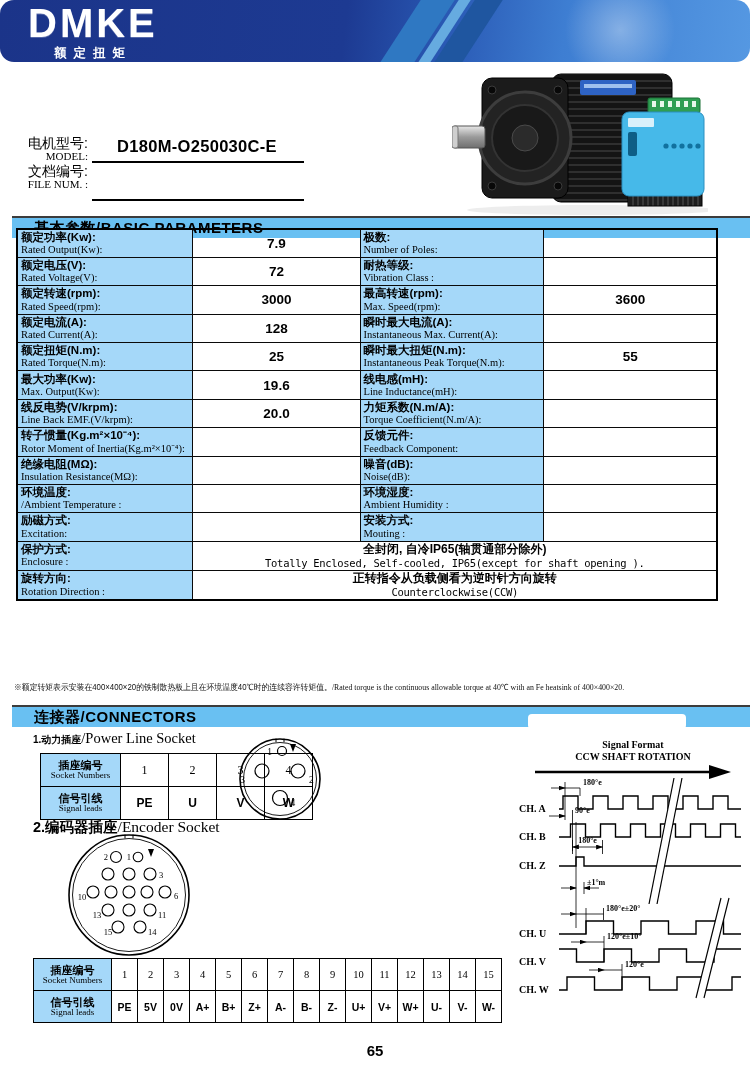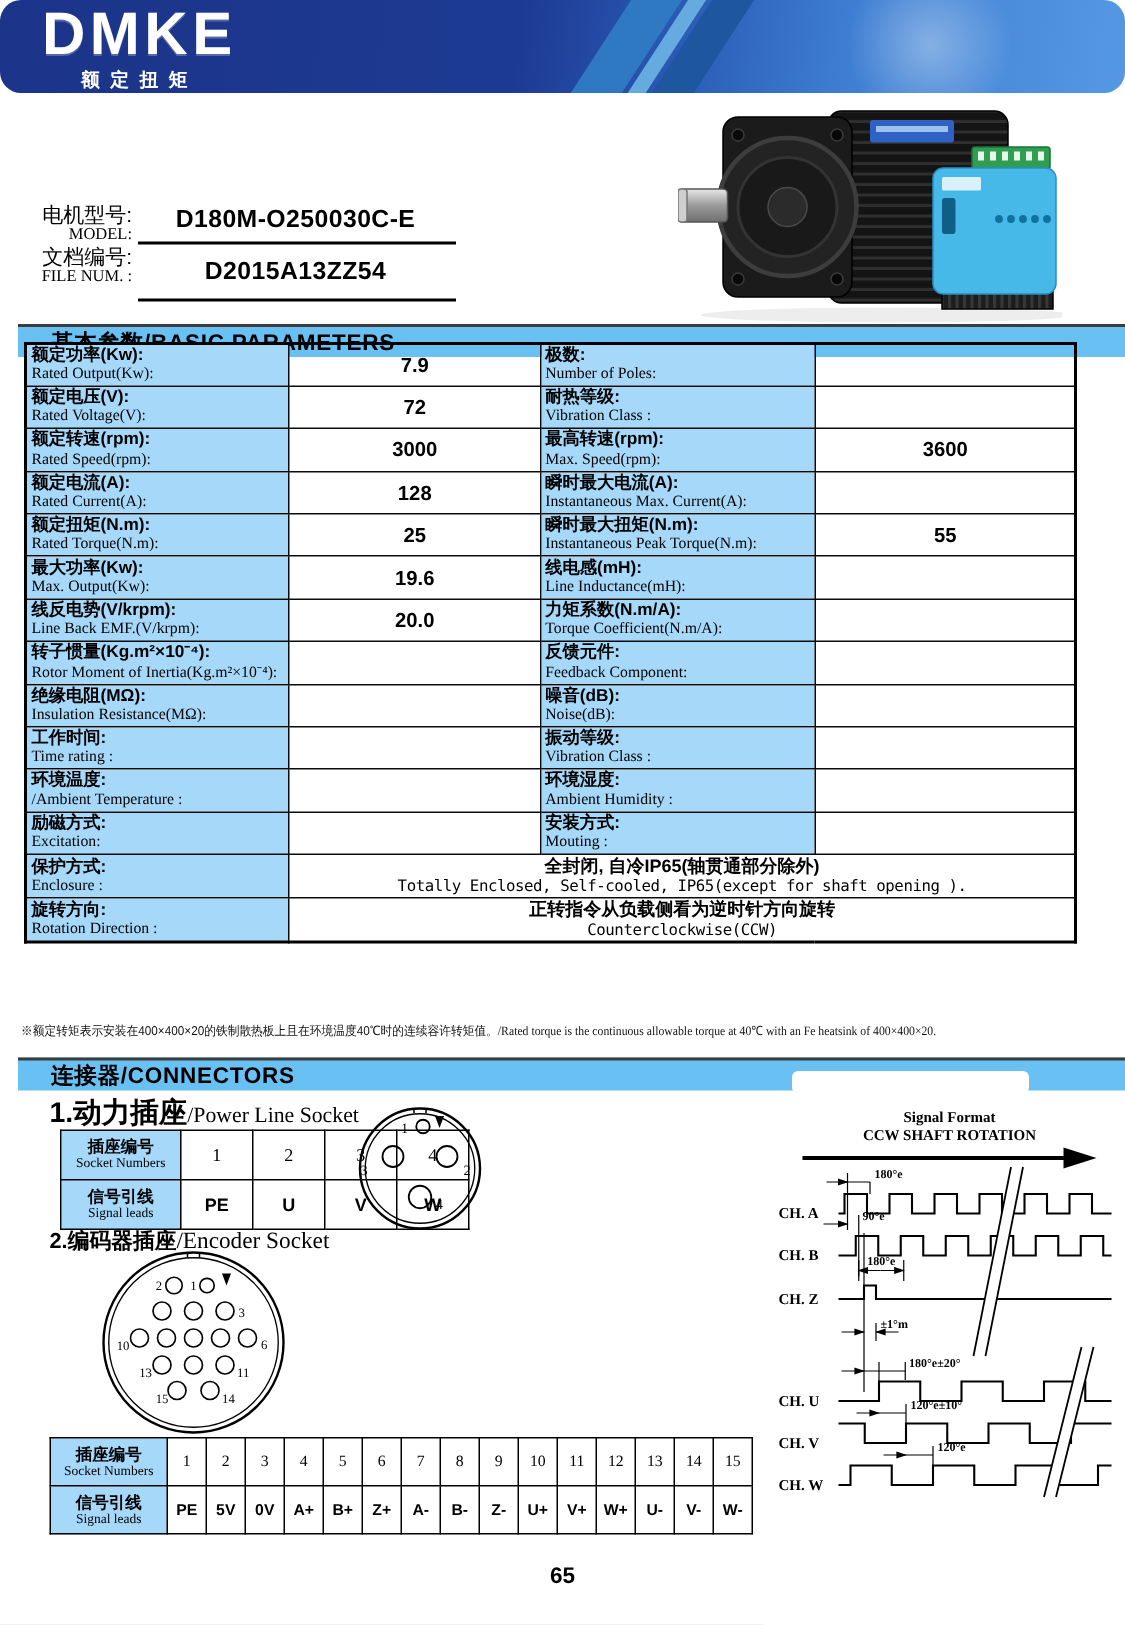--- a/index.html
+++ b/index.html
@@ -46,21 +46,21 @@
   .params td.spanv{text-align:center;line-height:1.25;margin-top:16px;}
   .params .vcn{font-size:12px;font-weight:700;}
   .params .ven{font-family:"DejaVu Sans Mono",monospace;font-size:10.5px;font-weight:400;letter-spacing:-.3px;}
 
   .footnote{position:absolute;left:14px;top:681px;width:780px;font-size:8.5px;white-space:nowrap;
     transform:scaleX(.92);transform-origin:left center;color:#111;}
   .footnote .fen{font-family:"Liberation Serif",serif;}
 
   
   .sub{position:absolute;left:33px;white-space:nowrap;}
-  .sub .cn{font-size:19px;font-weight:700;}
+  .sub .cn{font-size:10px;font-weight:700;}
   .sub .en{font-family:"Liberation Serif",serif;font-size:14.5px;}
 
   
   .pin-table{position:absolute;border:1.8px solid #000;}
   .pin-table th,.pin-table td{border:1.6px solid #000;box-sizing:border-box;text-align:center;vertical-align:middle;}
   .pin-table th{background:#a5d8f9;font-weight:400;line-height:1.1;}
   .pcn{font-size:11px;font-weight:700;}
   .pen{font-family:"Liberation Serif",serif;font-size:9px;}
   #power-table th{width:80px;height:33px;}
   #power-table td{width:48px;font-size:12px;}
@@ -93,21 +93,20 @@
     <div class="cn">电机型号:</div>
     <div class="en">MODEL:</div>
   </div>
   <div class="mvalue" style="top:137px;">D180M-O250030C-E</div>
   <div class="mline" style="top:161px;"></div>
 
   <div class="mlabel" style="left:2px;top:164px;">
     <div class="cn">文档编号:</div>
     <div class="en">FILE NUM. :</div>
   </div>
-  <div class="mvalue" style="top:172px;">D2015A13ZZ54</div>
   <div class="mline" style="top:199px;"></div>
 
   <svg class="abs" style="left:452px;top:68px;" width="256" height="148" viewBox="0 0 256 148">
     <defs>
       <linearGradient id="shaftg" x1="0" y1="0" x2="0" y2="1">
         <stop offset="0" stop-color="#e8e8e8"></stop>
           <stop offset=".5" stop-color="#9a9a9a"></stop>
           <stop offset="1" stop-color="#6f6f6f"></stop>
       </linearGradient>
       <pattern id="fins" width="6" height="7" patternUnits="userSpaceOnUse">
@@ -264,32 +263,20 @@
           </td>
           <td class="val"></td>
           <td class="lbl">
             <div class="cn">噪音(dB):</div>
             <div class="en">Noise(dB):</div>
           </td>
           <td class="val"></td>
         </tr>
         <tr>
           <td class="lbl">
-            <div class="cn">工作时间:</div>
-            <div class="en">Time rating :</div>
-          </td>
-          <td class="val"></td>
-          <td class="lbl">
-            <div class="cn">振动等级:</div>
-            <div class="en">Vibration Class :</div>
-          </td>
-          <td class="val"></td>
-        </tr>
-        <tr>
-          <td class="lbl">
             <div class="cn">环境温度:</div>
             <div class="en">/Ambient Temperature :</div>
           </td>
           <td class="val"></td>
           <td class="lbl">
             <div class="cn">环境湿度:</div>
             <div class="en">Ambient Humidity :</div>
           </td>
           <td class="val"></td>
         </tr>

